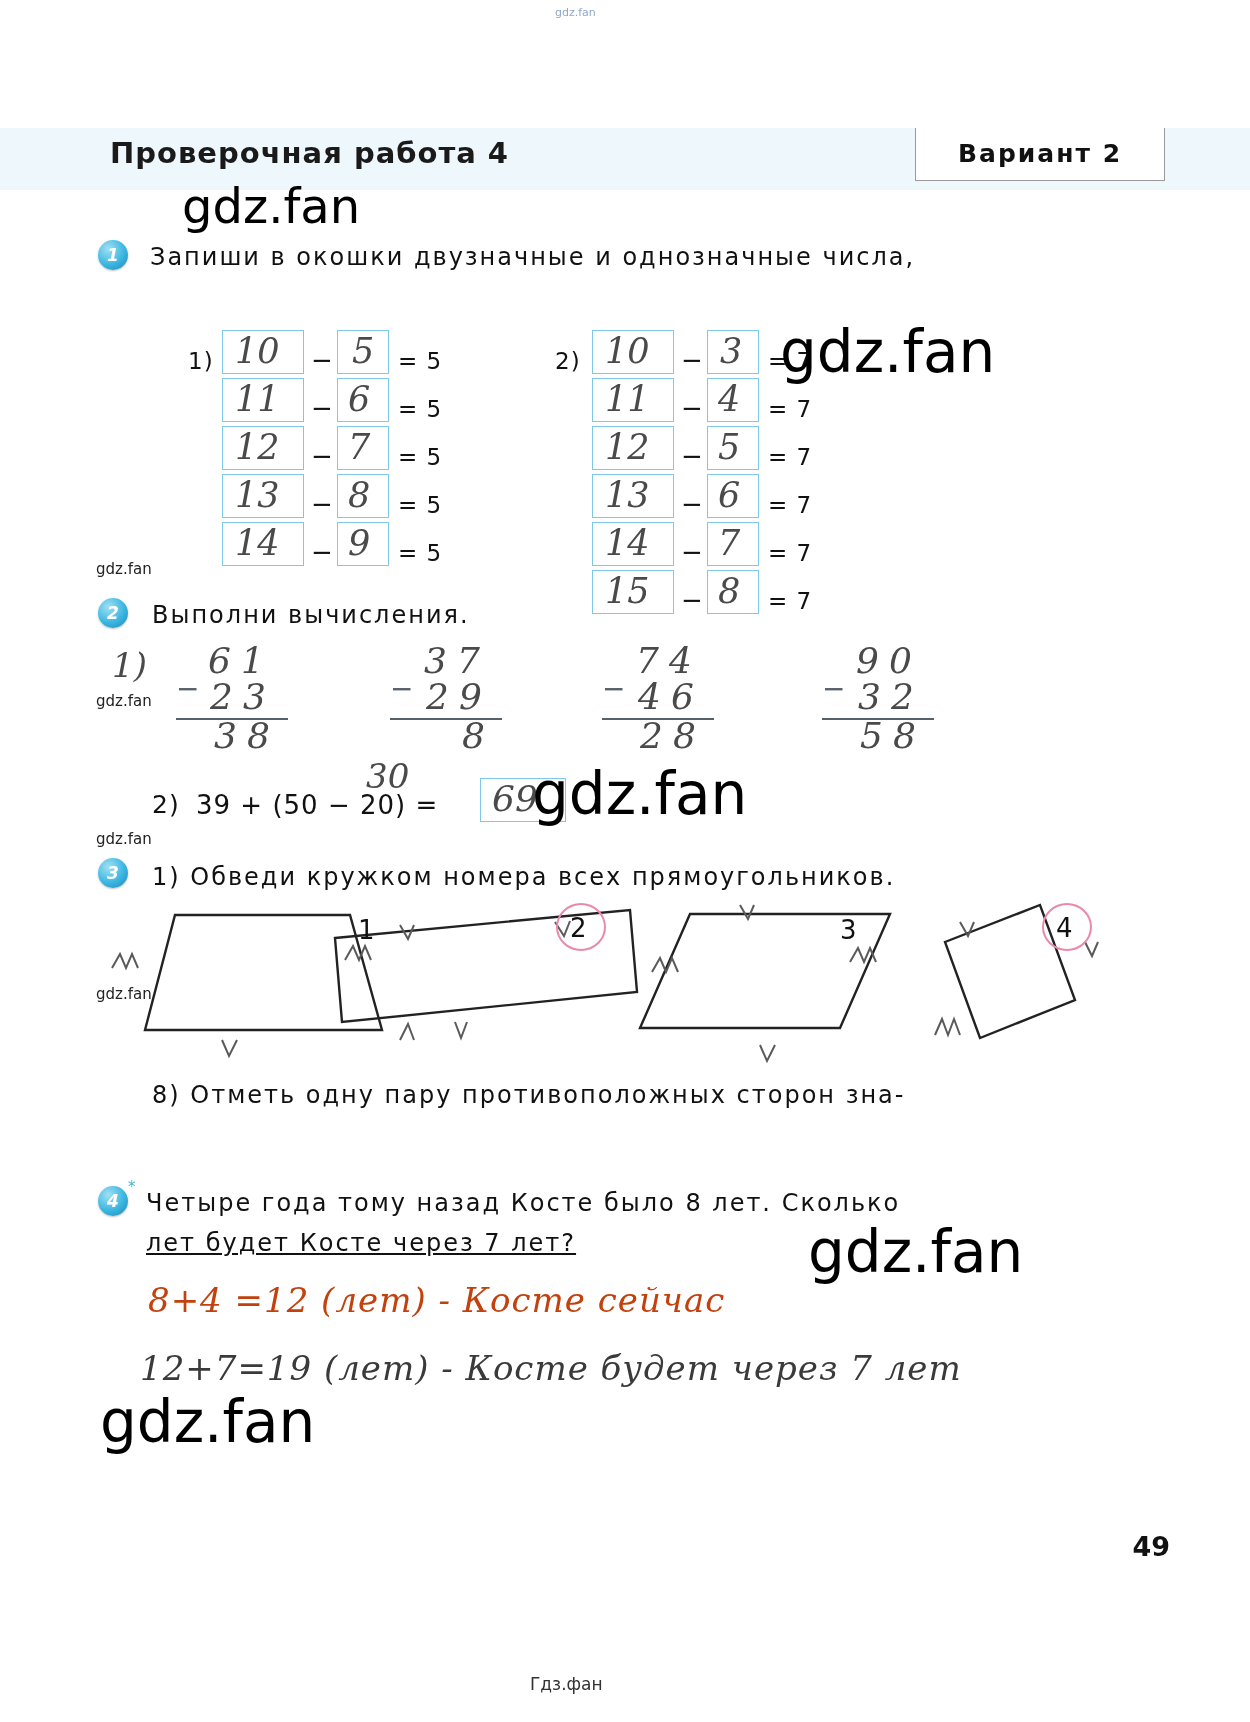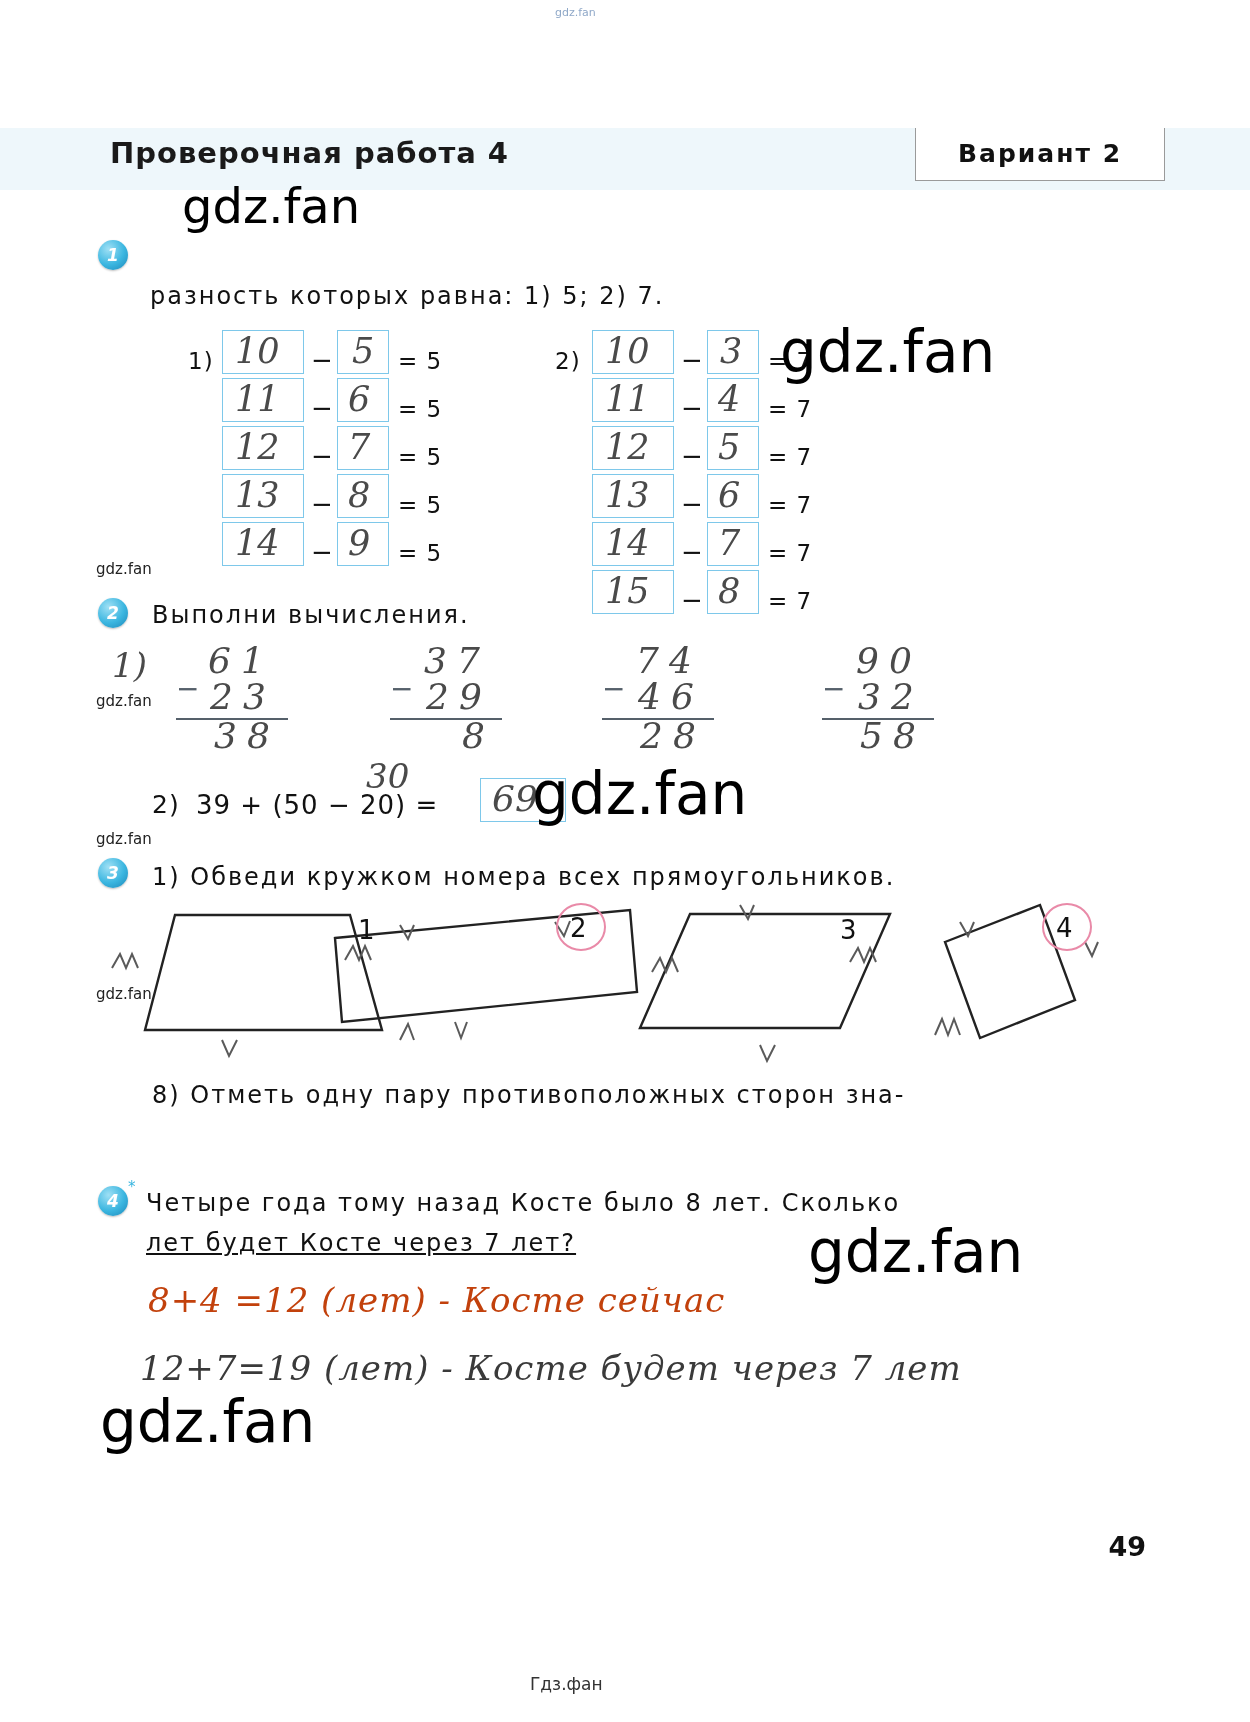--- a/index.html
+++ b/index.html
@@ -41,40 +41,40 @@
   .pr{position:absolute;font-size:23px;letter-spacing:1px;color:#111;}
 
   
   .rule{position:absolute;height:2px;background:#55606a;}
   .minus{position:absolute;font-size:28px;color:#55606a;}
 
   
   .circ{position:absolute;border:2.5px solid #e98aa8;border-radius:50%;}
 
   
-  .pgnum{position:absolute;right:104px;bottom:160px;font-size:27px;font-weight:bold;}
+  .pgnum{position:absolute;right:80px;bottom:160px;font-size:27px;font-weight:bold;}
 
   
   svg{position:absolute;overflow:visible;}
 </style>
 </head>
 <body>
 
 <div class="page">
 
   <div class="wm tiny" style="left:555px;top:6px;">gdz.fan</div>
 
   <div class="hdr-band"></div>
   <div class="hdr-title">Проверочная работа 4</div>
   <div class="variant-box">
     <span>Вариант 2</span>
   </div>
 
   <div class="tnum" style="left:98px;top:240px;">1</div>
-  <div class="ttext" style="left:150px;top:277px;width:1030px;">разность которых равна: 1) 5; 2) 7.</div>
+  <div class="ttext" style="left:150px;top:238px;width:1030px;">Запиши в окошки двузначные и однозначные числа,</div>
 
   <div class="wm big" style="left:182px;top:178px;font-size:48px;">gdz.fan</div>
 
   <div class="pr" style="left:188px;top:348px;">1)</div>
 
   <div class="box" style="left:222px;top:330px;width:80px;height:42px;"></div>
   <div class="hw" style="left:235px;top:331px;font-size:35px;">10</div>
   <div class="pr" style="left:311px;top:345px;font-size:26px;">−</div>
   <div class="box" style="left:337px;top:330px;width:50px;height:42px;"></div>
   <div class="hw" style="left:352px;top:331px;font-size:35px;">5</div>

